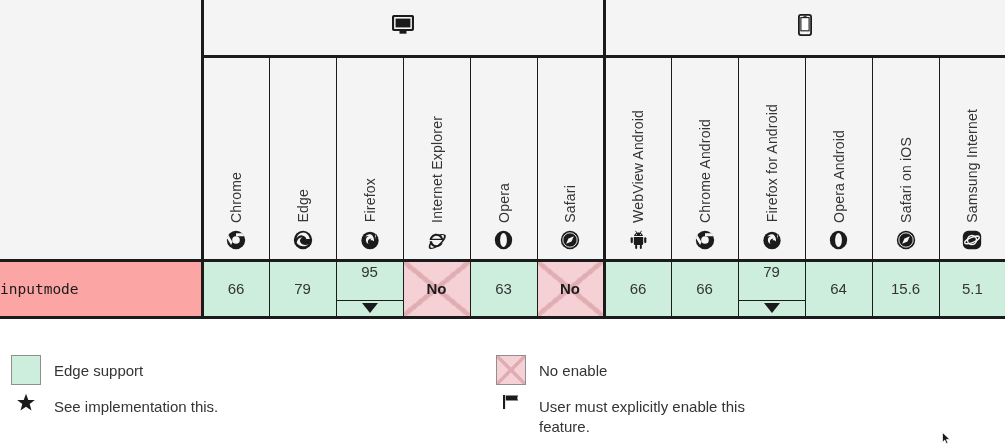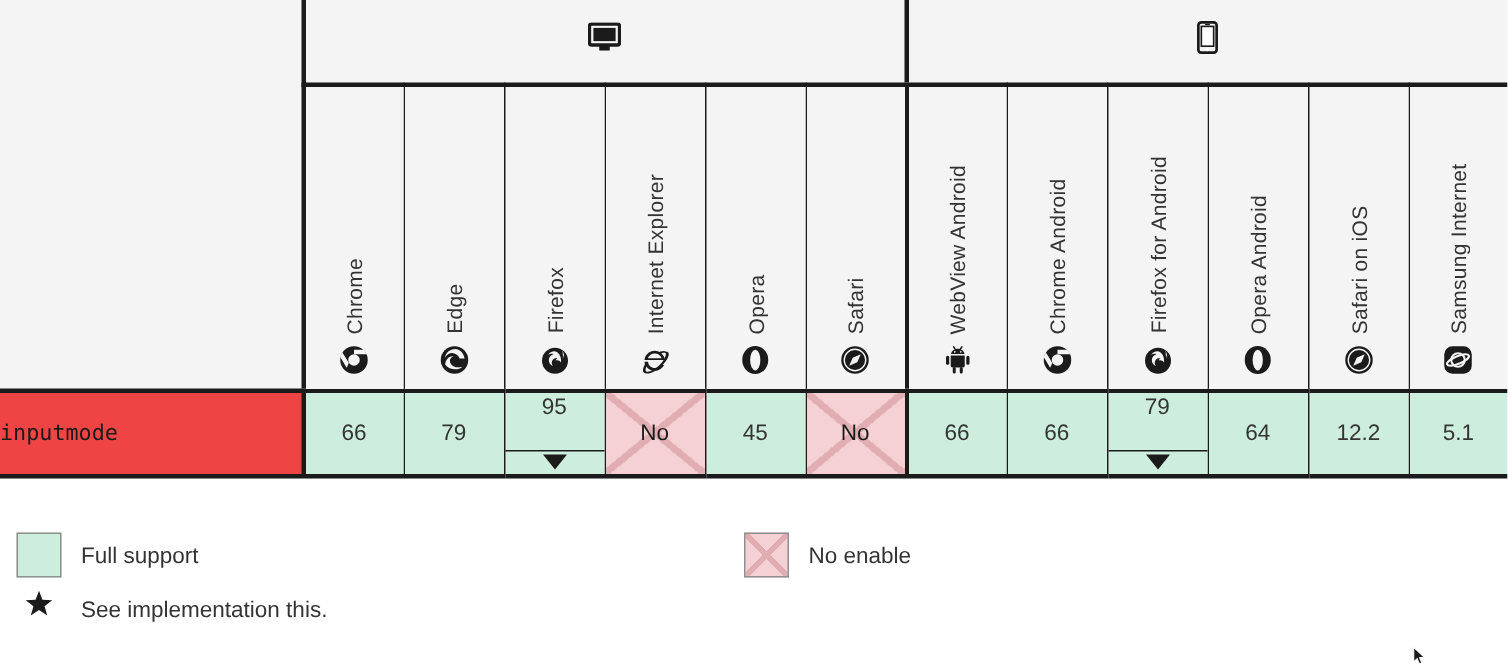--- a/index.html
+++ b/index.html
@@ -80,21 +80,21 @@
   }
   .browser-logo {
     width: 22px; height: 22px;
     display: flex; align-items: center; justify-content: center;
   }
   .browser-logo svg { display: block; }
 
   
   .data-row { height: 55px; }
   .cell-feature {
-    background: #ef4444;
+    background: #fca5a5;
     border-top: 1px solid #1b1b1b;
     border-bottom: 3px solid #1b1b1b;
     font-family: "DejaVu Sans Mono", "Liberation Mono", monospace;
     font-size: 14.5px;
     color: #1b1b1b;
     padding-left: 17px;
     vertical-align: middle;
     text-align: left;
   }
   .cell-support {
@@ -119,21 +119,21 @@
     flex-direction: column;
     align-items: center;
     justify-content: center;
     position: relative;
   }
   .support-value {
     font-size: 15px;
     color: #343434;
     line-height: 1;
   }
-  .support-value.bold { font-weight: normal; color: #1b1b1b; }
+  .support-value.bold { font-weight: bold; color: #1b1b1b; }
   .has-sub .support-value {
     padding-bottom: 21px;
     border-bottom: 1px solid #1b1b1b;
     width: 100%;
   }
   .expand-tri {
     margin-top: 2px;
     width: 0; height: 0;
     border-left: 8px solid transparent;
     border-right: 8px solid transparent;
@@ -431,21 +431,21 @@
       </td>
 
       <td class="cell-support no">
         <div class="support-inner">
               <span class="support-value bold">No</span>
             </div>
       </td>
 
       <td class="cell-support yes">
         <div class="support-inner">
-              <span class="support-value">45</span>
+              <span class="support-value">63</span>
             </div>
       </td>
 
       <td class="cell-support no">
         <div class="support-inner">
               <span class="support-value bold">No</span>
             </div>
       </td>
 
       <td class="cell-support yes section-start">
@@ -468,55 +468,64 @@
       </td>
 
       <td class="cell-support yes">
         <div class="support-inner">
               <span class="support-value">64</span>
             </div>
       </td>
 
       <td class="cell-support yes">
         <div class="support-inner">
-              <span class="support-value">12.2</span>
+              <span class="support-value">15.6</span>
             </div>
       </td>
 
       <td class="cell-support yes">
         <div class="support-inner">
               <span class="support-value">5.1</span>
             </div>
       </td>
     </tr>
   </tbody>
     </table>
 
   <div class="legend">
 
     <div class="legend-col">
       <div class="legend-item swatch-item">
         <span class="legend-swatch yes"></span>
-        <span class="legend-text">Full support</span>
+        <span class="legend-text">Edge support</span>
       </div>
       <div class="legend-item">
         <span class="legend-glyph">
           <svg width="20" height="20" viewBox="0 0 20 20">
               <path d="M10 0.8l2.3 6.1 6.5.2-5.1 4 1.8 6.3L10 13.7l-5.5 3.7 1.8-6.3-5.1-4 6.5-.2z" fill="#1b1b1b"></path>
             </svg>
         </span>
         <span class="legend-text">See implementation this.</span>
       </div>
     </div>
 
     <div class="legend-col right">
       <div class="legend-item swatch-item">
         <span class="legend-swatch no"></span>
         <span class="legend-text">No enable</span>
       </div>
+      <div class="legend-item">
+        <span class="legend-glyph">
+          <svg width="20" height="18" viewBox="0 0 20 18">
+              <rect x="2" y="2" width="2.1" height="14" fill="#1b1b1b"></rect>
+              <path d="M4.8 2.6h12.4c-1.2 1.4-1.2 3.4 0 4.9H4.8z" fill="#1b1b1b"></path>
+            </svg>
+        </span>
+        <span class="legend-text">User must explicitly enable this feature.</span>
+      </div>
     </div>
   </div>
 
   <span class="cursor">
     <svg width="9" height="13" viewBox="0 0 9 13">
         <path d="M0.5 0.5L0.5 10.2 2.8 8.1 4.3 11.6 5.9 10.9 4.4 7.5 7.6 7.2z" fill="#1b1b1b" stroke="#ffffff" stroke-width="0.7"></path>
       </svg>
   </span>
 
 </div>

